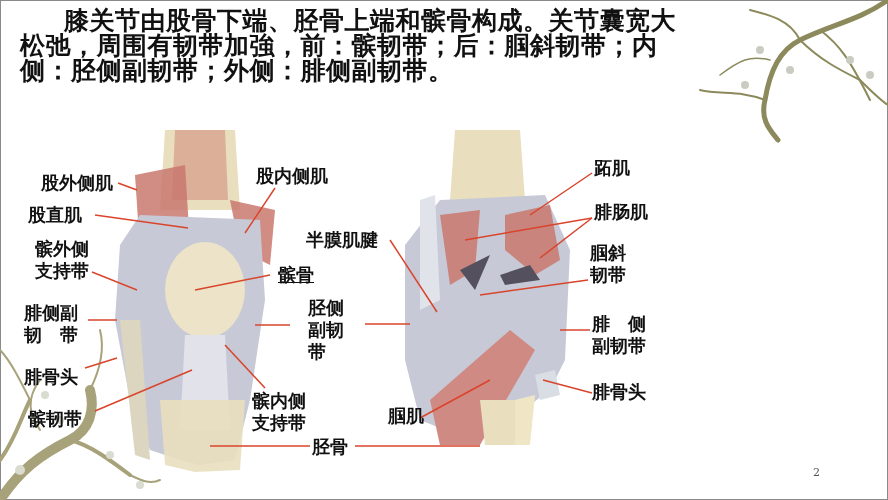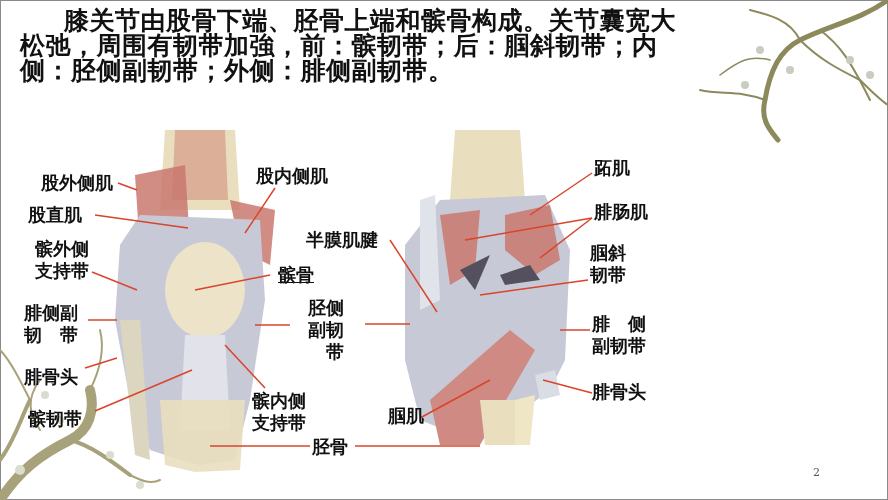--- a/index.html
+++ b/index.html
@@ -121,21 +121,21 @@
 支持带</div>
 <div class="lbl" style="left:24px;top:302px;">腓侧副
 韧　带</div>
 <div class="lbl" style="left:24px;top:366px;">腓骨头</div>
 <div class="lbl" style="left:28px;top:408px;">髌韧带</div>
 <div class="lbl" style="left:256px;top:165px;">股内侧肌</div>
 <div class="lbl" style="left:278px;top:264px;text-decoration:underline;">髌骨</div>
 <div class="lbl" style="left:252px;top:390px;text-align:center;">髌内侧
 支持带</div>
 
-<div class="lbl" style="left:308px;top:297px;text-align:right;">胫侧
+<div class="lbl" style="left:308px;top:297px;">胫侧
 副韧
 带</div>
 <div class="lbl" style="left:312px;top:436px;">胫骨</div>
 
 <div class="lbl" style="left:306px;top:229px;">半膜肌腱</div>
 <div class="lbl" style="left:594px;top:157px;">跖肌</div>
 <div class="lbl" style="left:594px;top:201px;">腓肠肌</div>
 <div class="lbl" style="left:590px;top:242px;">腘斜
 韧带</div>
 <div class="lbl" style="left:592px;top:313px;text-align:right;">腓　侧

